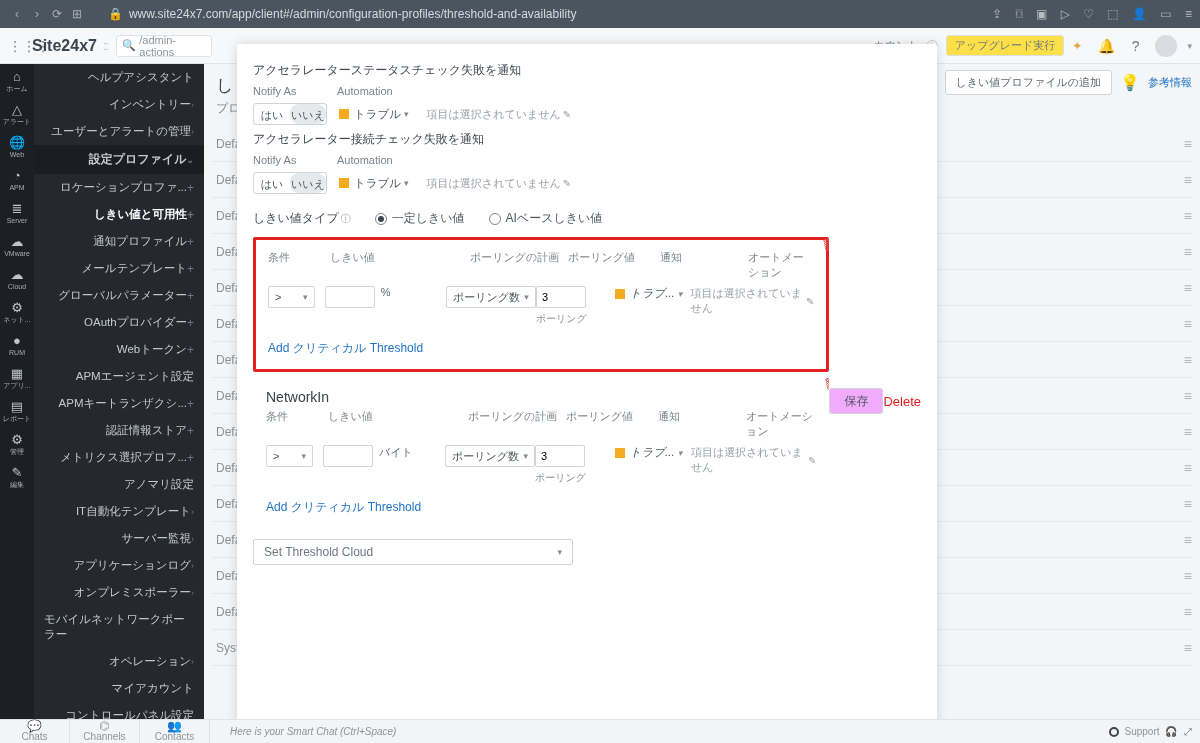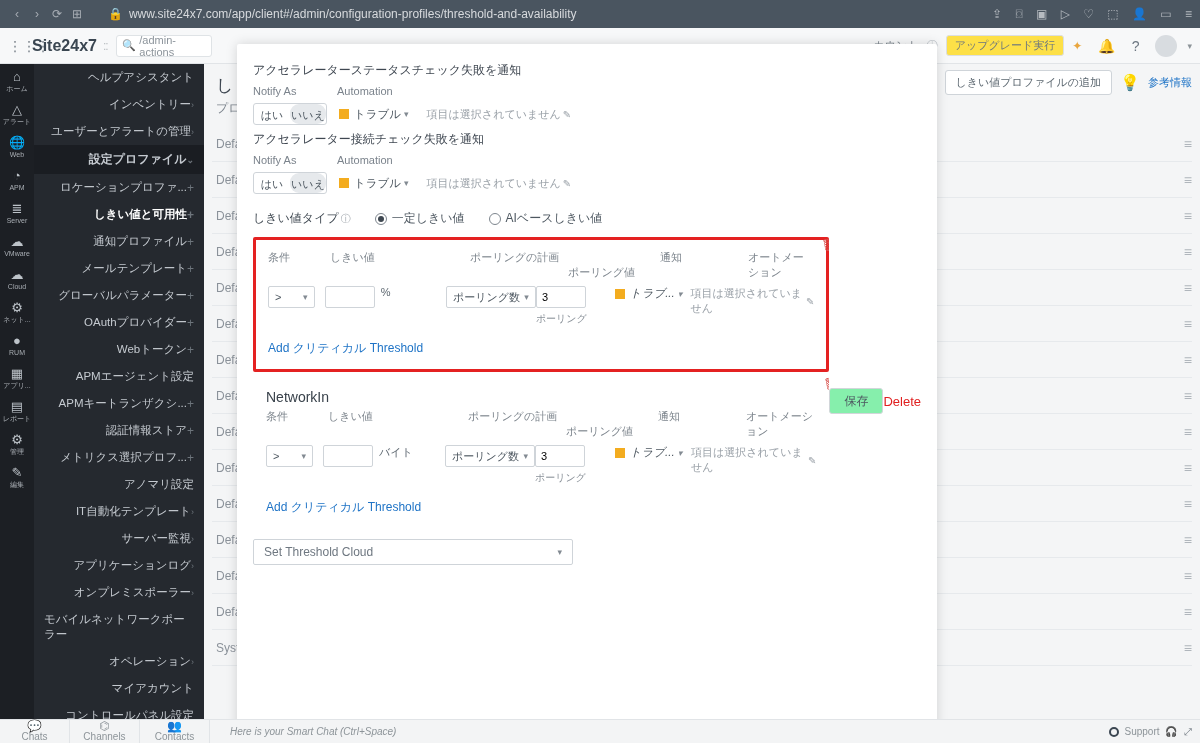--- a/index.html
+++ b/index.html
@@ -77,39 +77,39 @@
 .radio.checked .dot::after { content: ""; width: 6px; height: 6px; background: #3e4750; border-radius: 50%; }
 
 .threshold-card { border: 1px solid transparent; padding: 10px 12px 12px 12px; margin-bottom: 6px; position: relative; }
 .threshold-card.highlight { border: 3px solid #e42121; border-radius: 2px; }
 .card-title { font-size: 14px; color: #39424b; margin-bottom: 4px; }
 .trash { position: absolute; right: -10px; top: -2px; color: #d8534f; cursor: pointer; font-size: 12px; }
 .th-headers { display: flex; font-size: 11px; color: #7d858d; }
 .th-headers .c1 { width: 62px; }
 .th-headers .c2 { width: 140px; }
 .th-headers .c3 { width: 98px; }
-.th-headers .c4 { width: 92px; margin-top: 15px; }
+.th-headers .c4 { width: 92px; }
 .th-headers .c5 { width: 88px; }
 .th-headers .c6 { flex: 1; }
 
 .th-row { display: flex; align-items: flex-start; margin-top: 6px; }
 .cond-sel { width: 52px; height: 22px; border: 1px solid #cfd4d9; border-radius: 2px; display: flex; align-items: center; justify-content: space-between; padding: 0 6px; font-size: 11px; cursor: pointer; margin-right: 10px; }
 .num-input { width: 50px; height: 22px; border: 1px solid #cfd4d9; border-radius: 2px; padding: 0 5px; font-size: 11px; }
 .unit { font-size: 11px; margin-left: 6px; color: #5e6871; width: 76px; }
 .plan-sel { width: 90px; height: 22px; border: 1px solid #cfd4d9; border-radius: 2px; display: flex; align-items: center; justify-content: space-between; padding: 0 6px; font-size: 11px; cursor: pointer; }
 .poll-col { width: 92px; }
 .poll-sub { font-size: 10px; color: #8a9199; margin-top: 4px; }
 .notify-col { width: 88px; font-style: italic; }
 .auto-col { font-size: 11px; color: #9aa1a8; display: flex; align-items: center; }
 .add-link { color: #1e73c6; font-size: 12px; margin-top: 14px; display: inline-block; cursor: pointer; }
 
 .set-select { margin-top: 10px; width: 320px; height: 26px; border: 1px solid #cfd4d9; border-radius: 2px; display: flex; align-items: center; justify-content: space-between; padding: 0 10px; font-size: 12px; color: #6e7780; cursor: pointer; }
 
 .modal-footer { display: flex; align-items: center; margin-top: 16px; }
-.save-btn { background: #86efac; border: 1px solid #d2d6da; border-radius: 3px; height: 26px; font-size: 12px; color: #4d5760; cursor: pointer; padding: 0 14px; }
+.save-btn { background: #f0abfc; border: 1px solid #d2d6da; border-radius: 3px; height: 26px; font-size: 12px; color: #4d5760; cursor: pointer; padding: 0 14px; }
 .delete-link { color: #e02020; font-size: 13px; margin-left: auto; cursor: pointer; }
 
 
 .bottom-bar { position: absolute; left: 0; right: 0; bottom: 0; height: 24px; background: #f3f4f5; border-top: 1px solid #e1e4e7; display: flex; align-items: center; font-size: 10px; color: #8d9499; }
 .bottom-bar .tab { width: 70px; text-align: center; border-right: 1px solid #e1e4e7; padding: 2px 0; cursor: pointer; }
 .bottom-bar .tab .ti { font-size: 12px; display: block; line-height: 10px; }
 .bottom-bar .hint { margin-left: 20px; font-style: italic; }
 .bottom-bar .supp { margin-left: auto; margin-right: 8px; display: flex; align-items: center; gap: 6px; }
 .supp-dot { width: 10px; height: 10px; border: 2px solid #3b4651; border-radius: 50%; display: inline-block; }
 </style>

